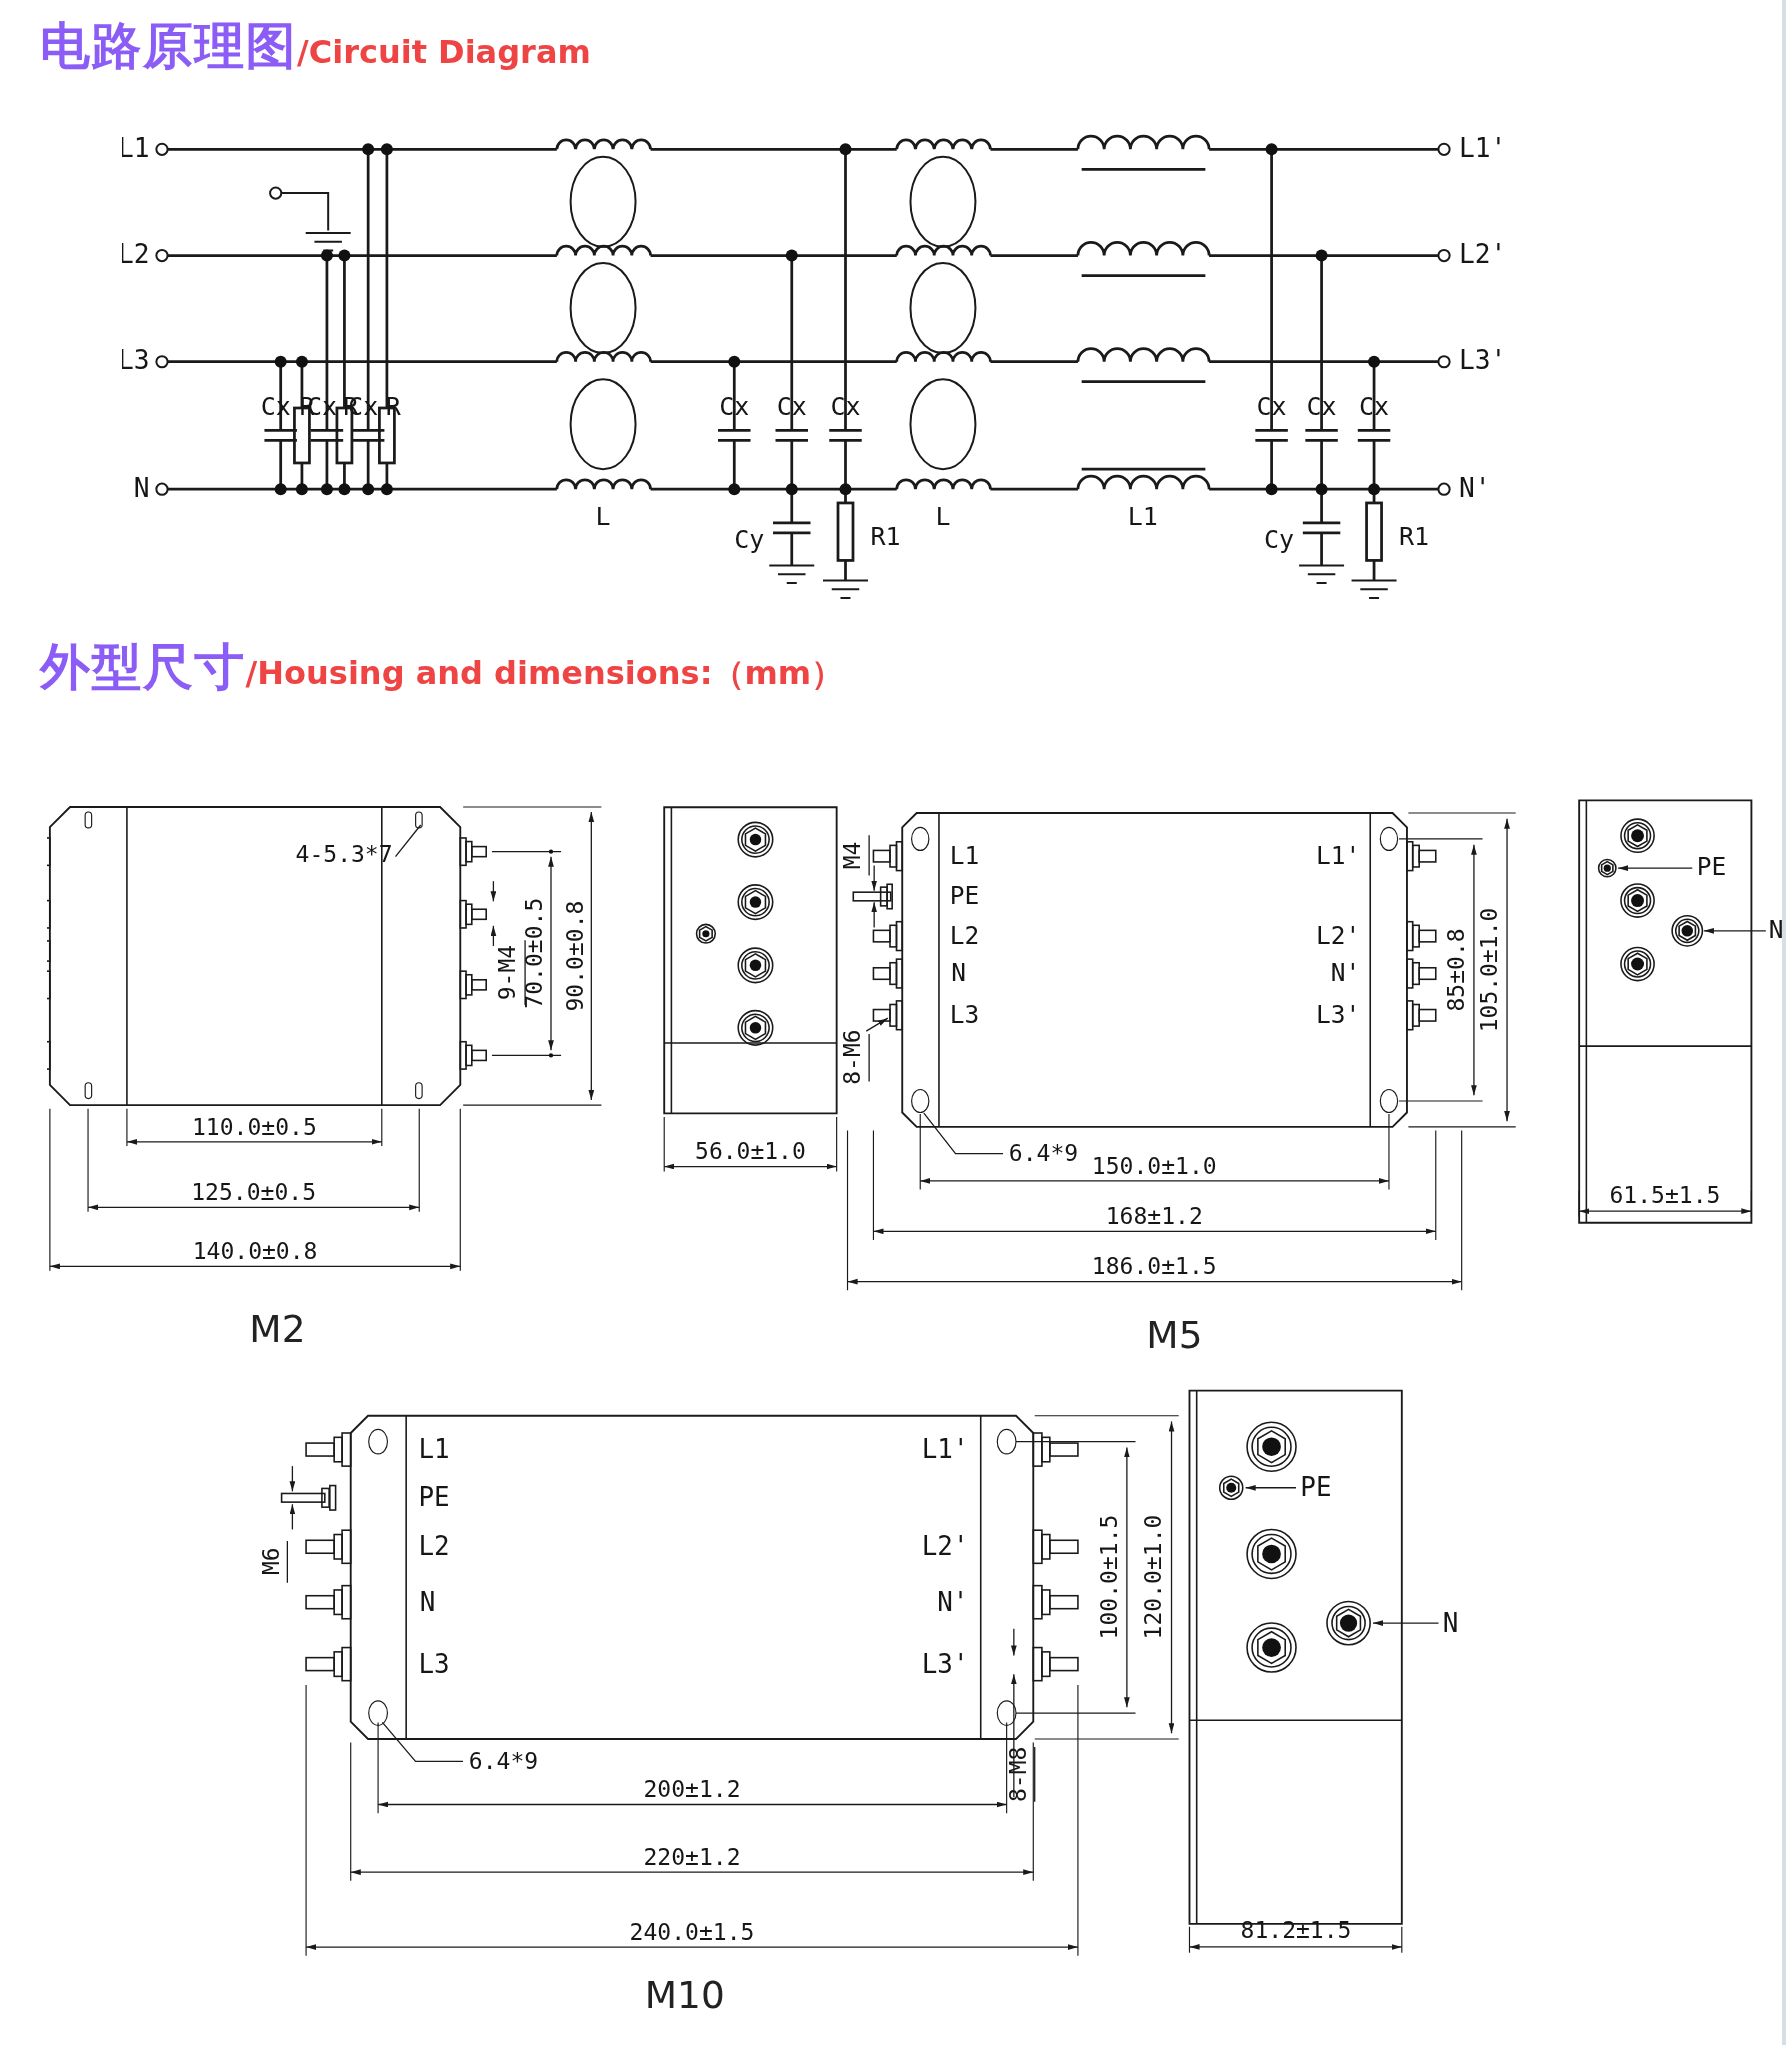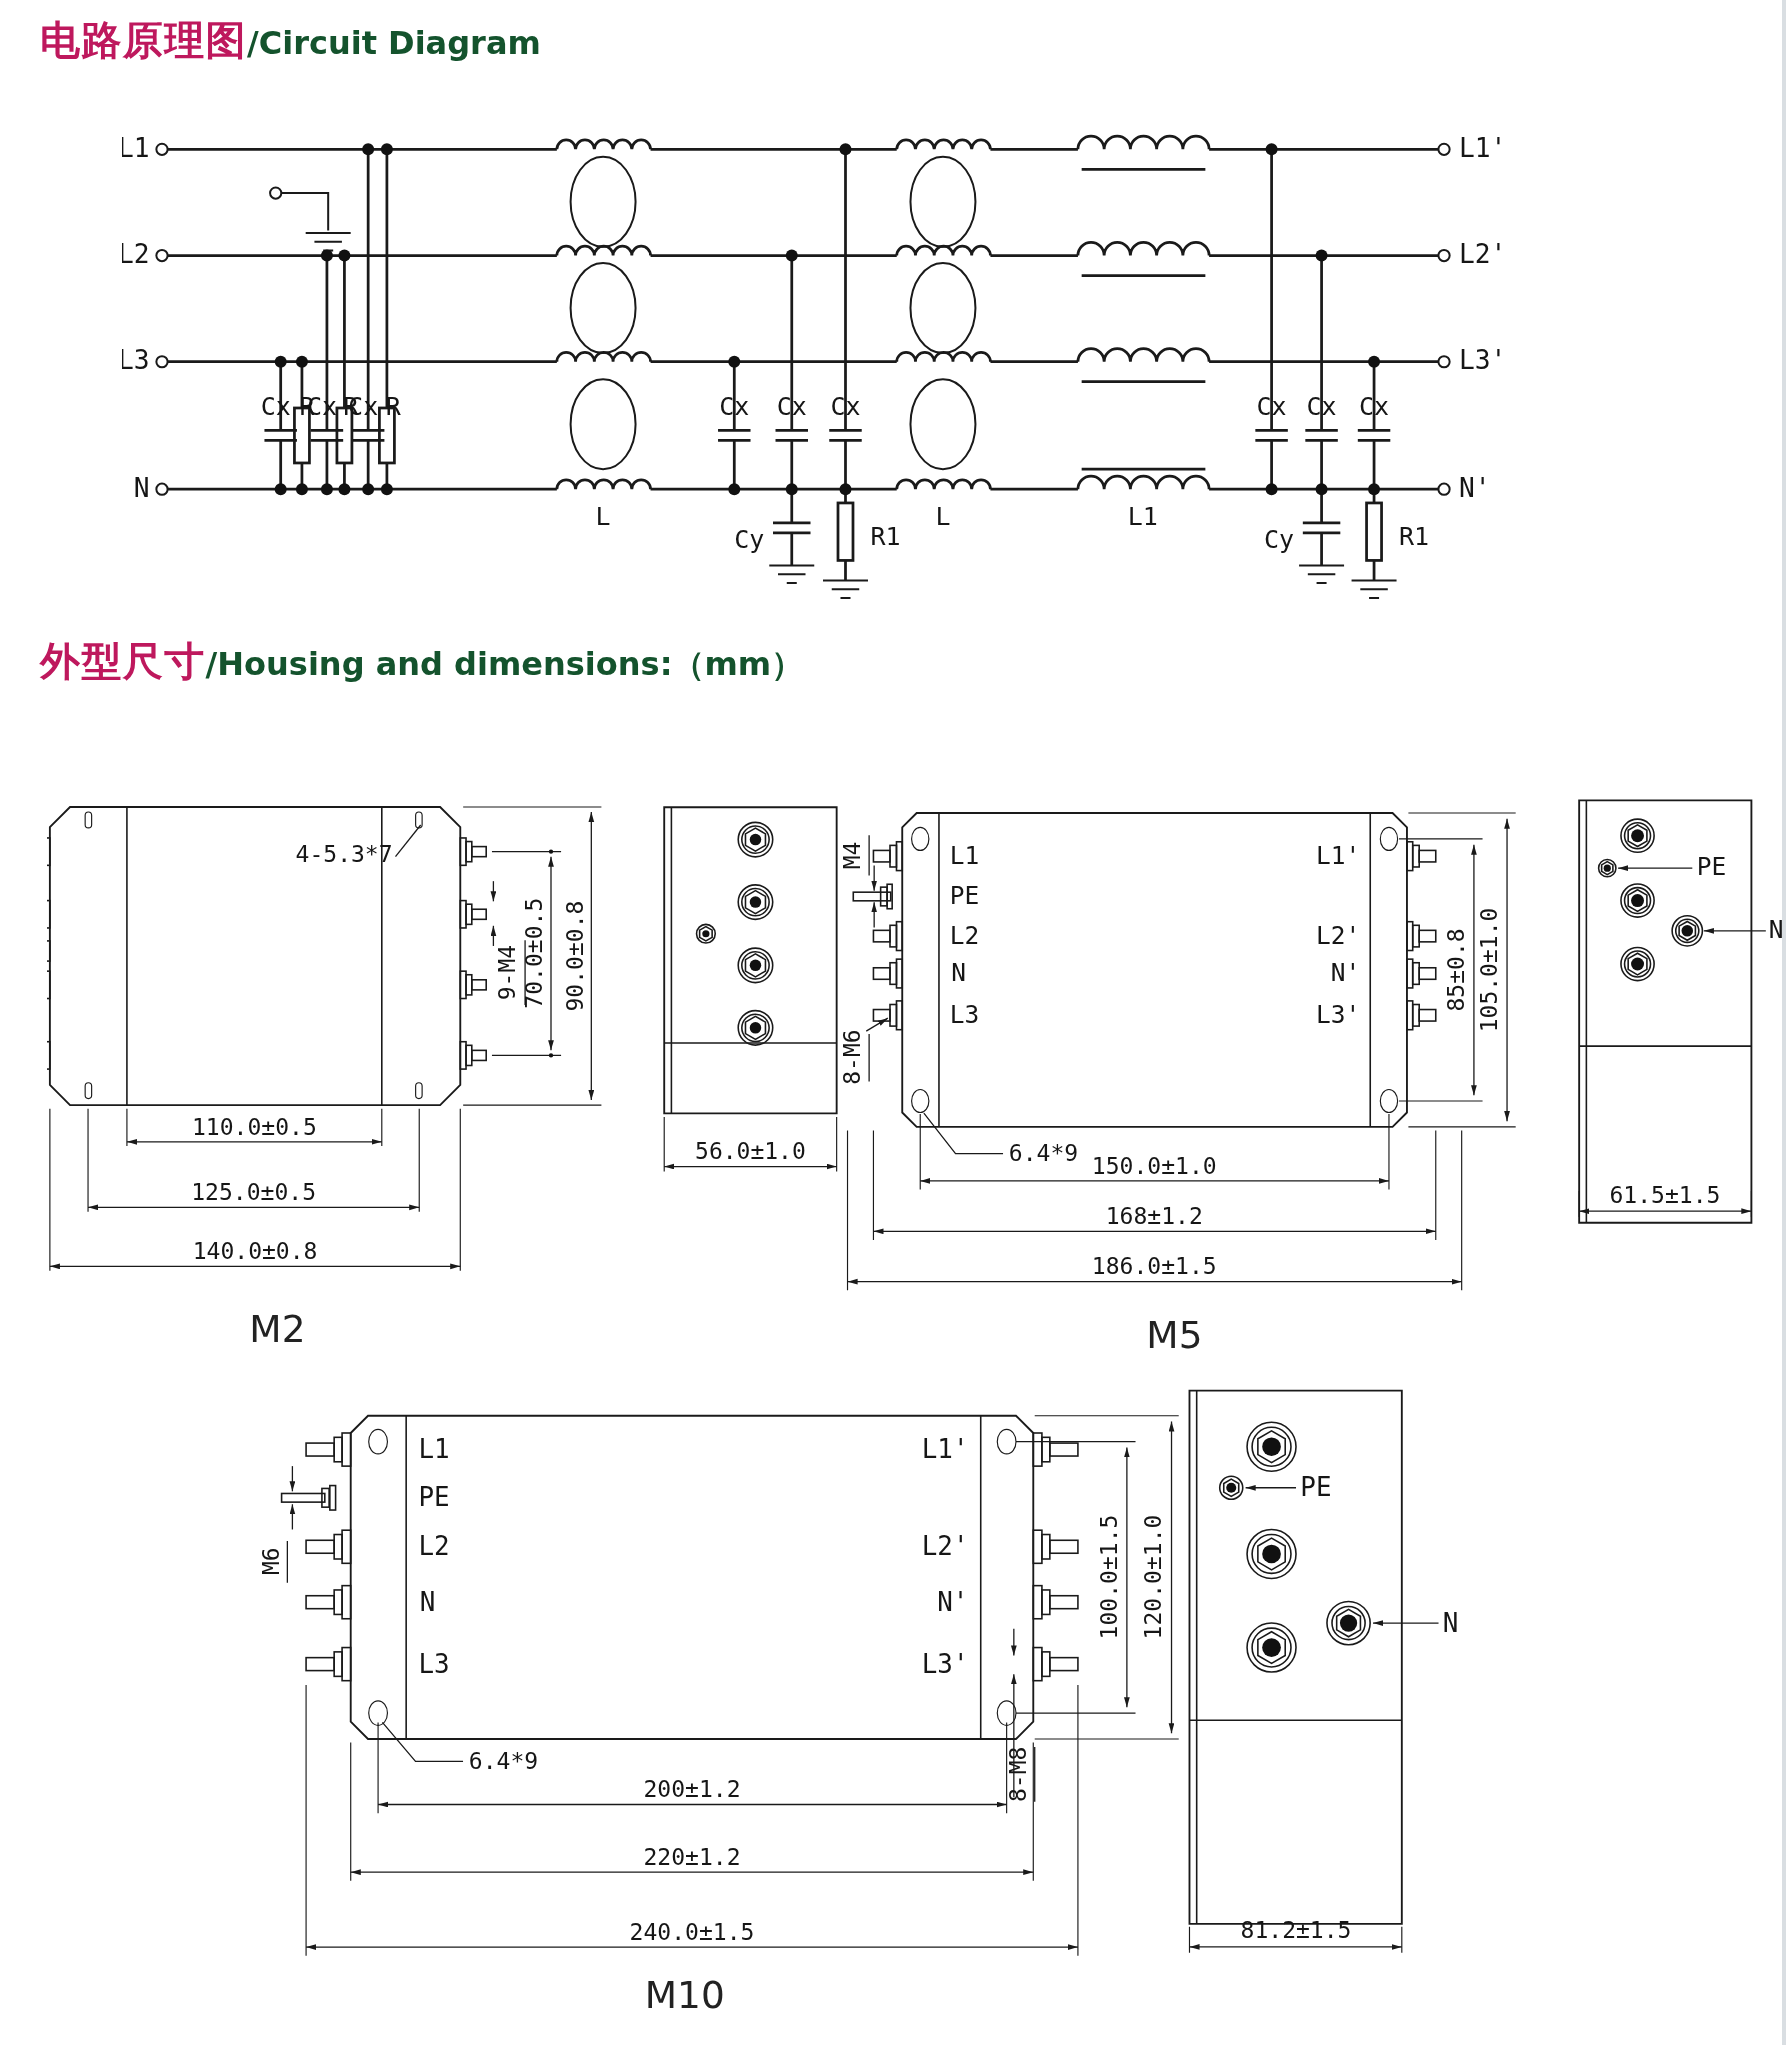--- a/index.html
+++ b/index.html
@@ -1,20 +1,20 @@
 <!DOCTYPE html>
 <html style="font-size:11.5px"><head>
 <meta charset="utf-8">
 <style>
   html,body{margin:0;padding:0;background:#fff;}
   #page{position:relative;width:1786px;height:2046px;background:#ffffff;overflow:hidden;
         font-family:"Liberation Sans","DejaVu Sans",sans-serif;}
   .sec-title{position:absolute;white-space:nowrap;}
-  .sec-title .zh{font-size:40px;font-weight:bold;color:#be185d;font-family:Liberation Sans, sans-serif;letter-spacing:1.4px;}
-  .sec-title .en{font-size:32px;font-weight:600;color:#14532d;font-family:"DejaVu Sans",sans-serif;}
+  .sec-title .zh{font-size:50px;font-weight:bold;color:#8b5cf6;font-family:Liberation Sans, sans-serif;letter-spacing:1.4px;}
+  .sec-title .en{font-size:32px;font-weight:600;color:#ef4444;font-family:"DejaVu Sans",sans-serif;}
   .abs{position:absolute;}
   
   .ln{fill:none;stroke:#1a1a1a;stroke-width:2.2;}
   .ln3{fill:none;stroke:#1a1a1a;stroke-width:2.6;}
   .thin{fill:none;stroke:#1a1a1a;stroke-width:1.6;}
   .dim{fill:none;stroke:#1a1a1a;stroke-width:1.8;}
   .dot{fill:#111;stroke:none;}
   .solid{fill:#111;stroke:none;}
   text{fill:#161616;font-family:"DejaVu Sans Mono","Liberation Mono",monospace;}
   .ct{font-size:20px;}      

